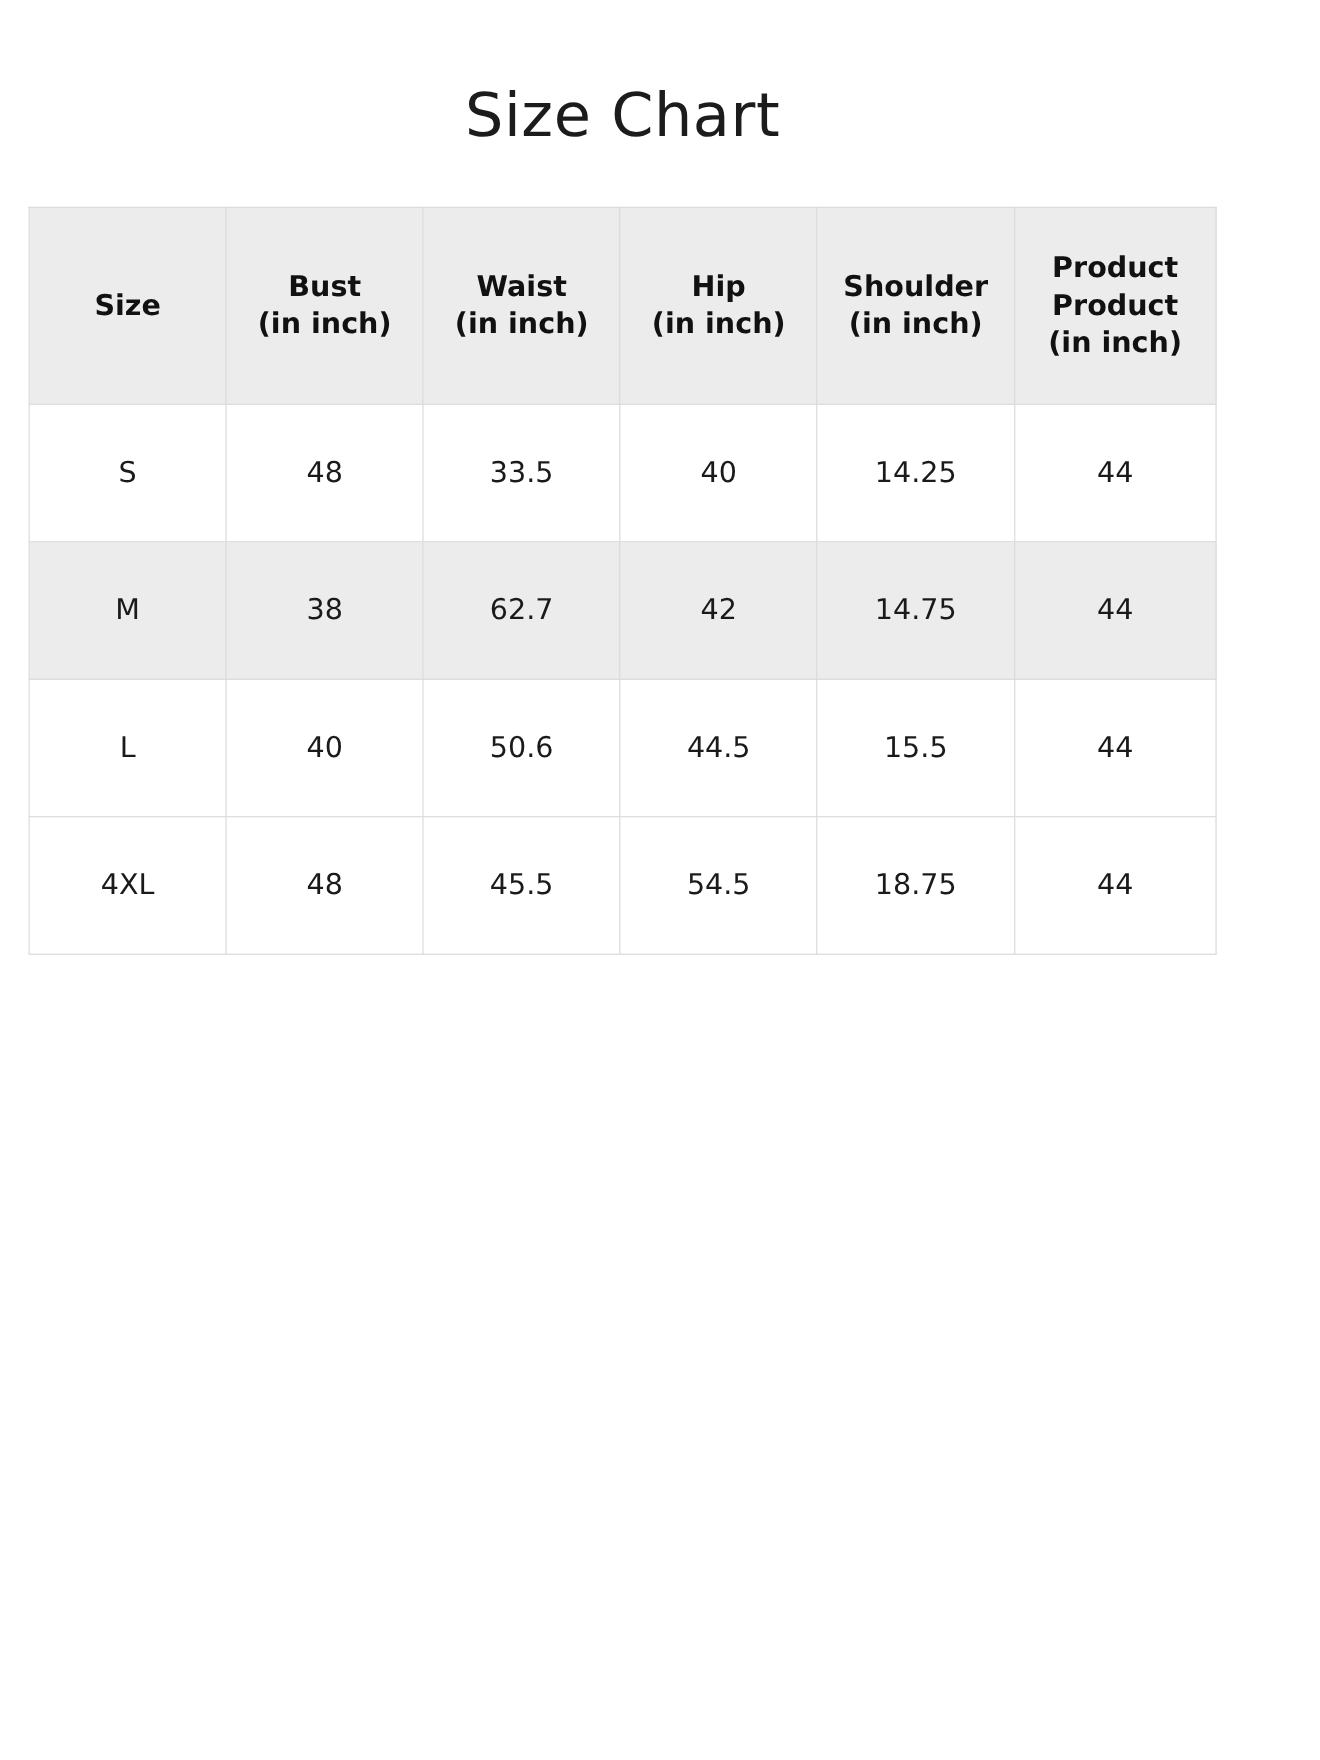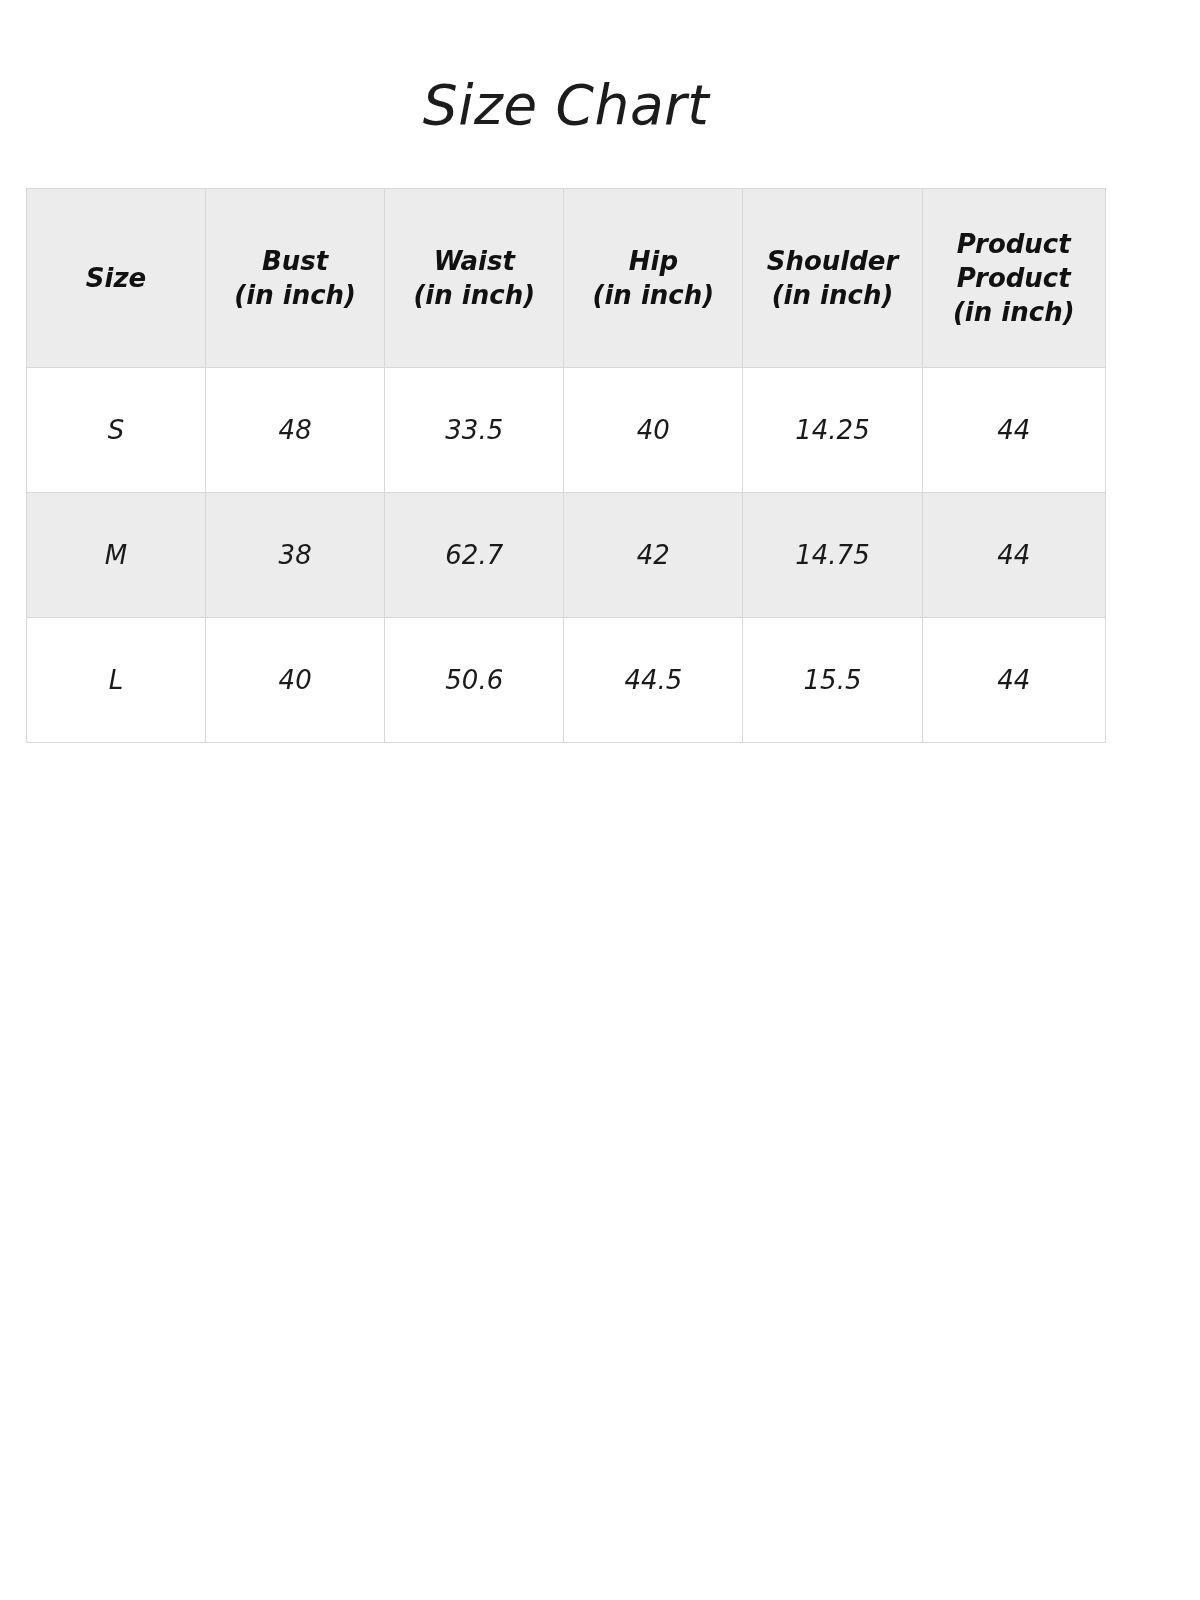--- a/index.html
+++ b/index.html
@@ -12,21 +12,20 @@
     background: #ffffff;
     font-family: "DejaVu Sans", sans-serif;
     color: #1a1a1a;
     overflow: hidden;
   }
   .page {
     width: 1132px;
     height: 1600px;
     position: relative;
     box-sizing: border-box;
-    font-style: italic;
   }
   .title {
     text-align: center;
     font-family: "DejaVu Sans", sans-serif;
     font-weight: 400;
     font-size: 55px;
     line-height: 1;
     color: #1c1c1c;
     padding-top: 78px;
     letter-spacing: 0.5px;
@@ -140,17 +139,25 @@
           <td>44</td>
         </tr>
         <tr>
           <td>L</td>
           <td>40</td>
           <td>50.6</td>
           <td>44.5</td>
           <td>15.5</td>
           <td>44</td>
         </tr>
+        <tr>
+          <td>4XL</td>
+          <td>48</td>
+          <td>45.5</td>
+          <td>54.5</td>
+          <td>18.75</td>
+          <td>44</td>
+        </tr>
       </tbody>
     </table>
   </div>
 
 </div>
 
 </body></html>

